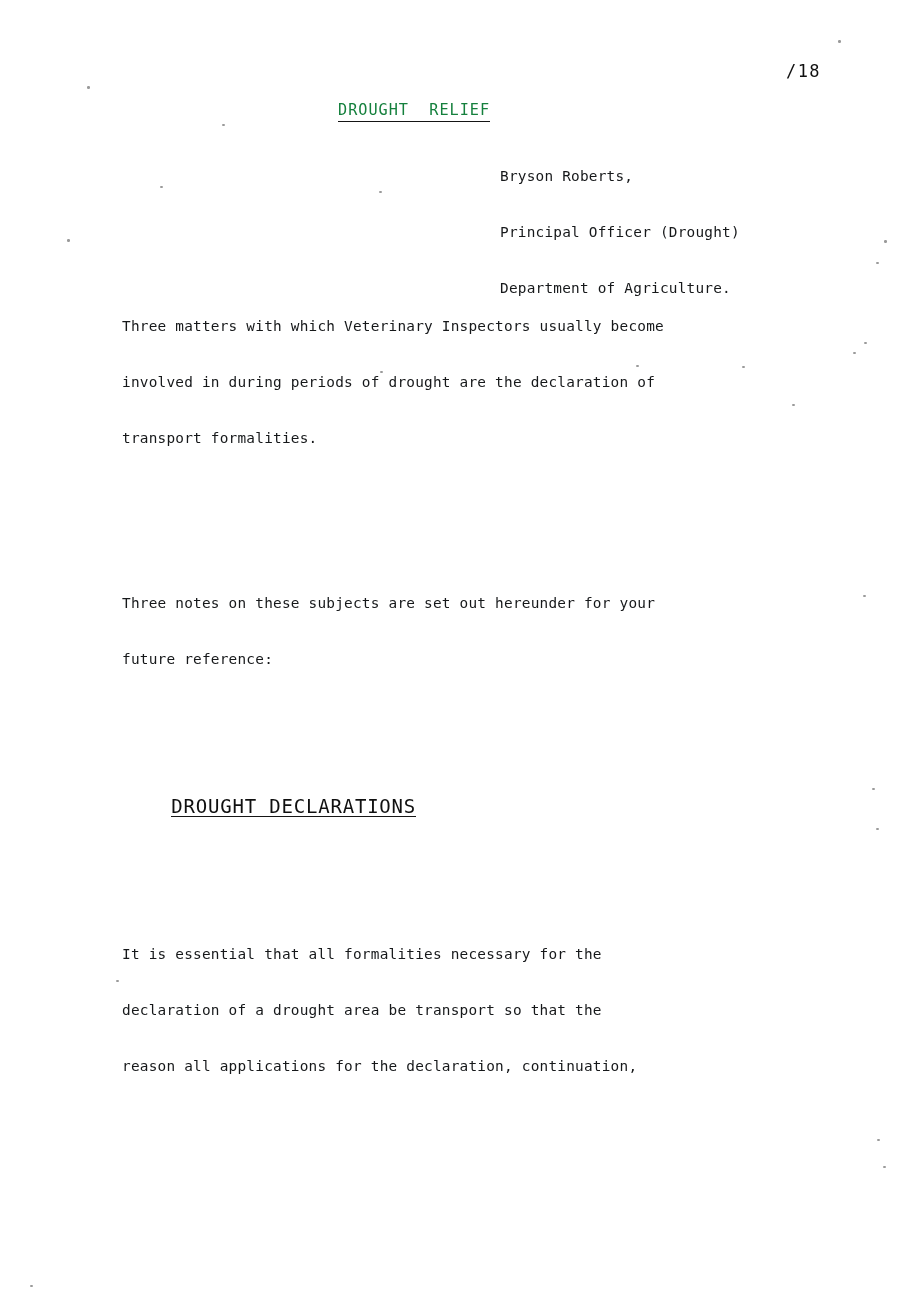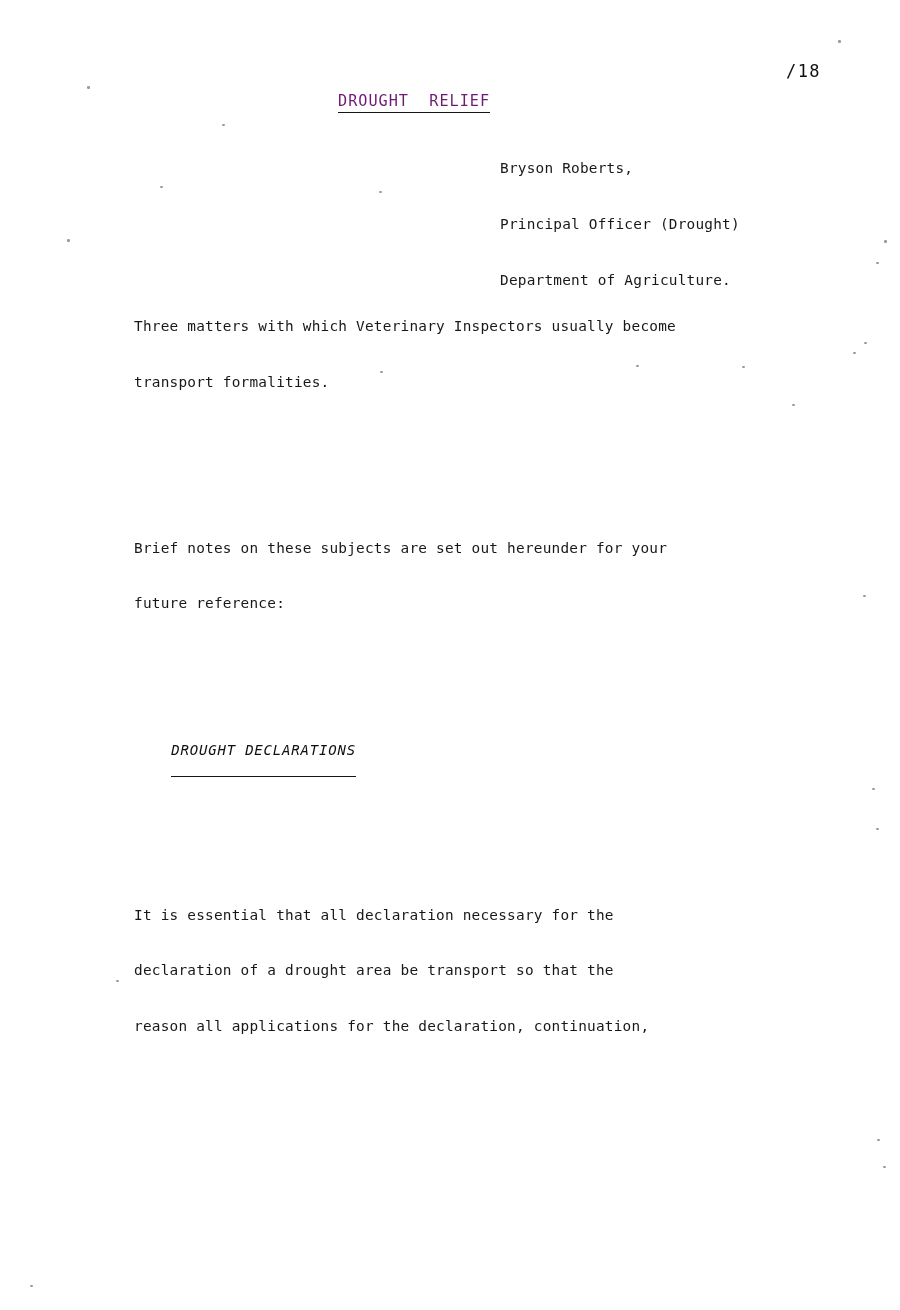--- a/index.html
+++ b/index.html
@@ -35,59 +35,58 @@
     top: 62px;
     left: 786px;
     font-size: 17px;
     letter-spacing: 1.4px;
     color: #101010;
   }
 
   
   .doc-heading {
     position: absolute;
-    top: 92px;
+    top: 101px;
     left: 338px;
     font-size: 15.2px;
     letter-spacing: 1.0px;
-    color: #701a75;
+    color: #15803d;
     border-bottom: 1.6px solid #151515;
     padding-bottom: 1px;
   }
 
   
   .author-block {
     position: absolute;
-    top: 122px;
+    top: 130px;
     left: 500px;
   }
   .author-block .line { display: block; }
 
   
   .body-text {
     position: absolute;
     top: 224px;
     left: 118px;
     width: 768px;
   }
 
   .para {
-    margin: 0 0 17px 16px;
+    margin: 0 0 17px 4px;
   }
   .para .line { display: block; }
 
   .section-heading {
     display: inline-block;
     margin: 0 0 17px 0;
-    font-size: 14px;
+    font-size: 19px;
     letter-spacing: 0.8px;
     border-bottom: 1.5px solid #151515;
-    padding-bottom: 16px;
+    padding-bottom: 0px;
     color: #101010;
-    font-style: italic;
   }
 
   
   .speck {
     position: absolute;
     background: #9a9a9a;
     border-radius: 40%;
     pointer-events: none;
   }
 </style>
@@ -125,34 +124,35 @@
   <div class="tw author-block">
     <span class="line">Bryson Roberts,</span>
     <span class="line">Principal Officer (Drought)</span>
     <span class="line">Department of Agriculture.</span>
   </div>
 
   <div class="tw body-text">
 
     <div class="para">
       <span class="line">Three matters with which Veterinary Inspectors usually become</span>
+      <span class="line">involved in during periods of drought are the declaration of</span>
       <span class="line">transport formalities.</span>
     </div>
 
     <div class="para">
-      <span class="line">Brief notes on these subjects are set out hereunder for your</span>
+      <span class="line">Three notes on these subjects are set out hereunder for your</span>
       <span class="line">future reference:</span>
     </div>
 
     <div>
       <span class="section-heading">DROUGHT DECLARATIONS</span>
     </div>
 
     <div class="para">
-      <span class="line">It is essential that all declaration necessary for the</span>
+      <span class="line">It is essential that all formalities necessary for the</span>
       <span class="line">declaration of a drought area be transport so that the</span>
       <span class="line">reason all applications for the declaration, continuation,</span>
       
     </div>
 
     
 
     
 
     

